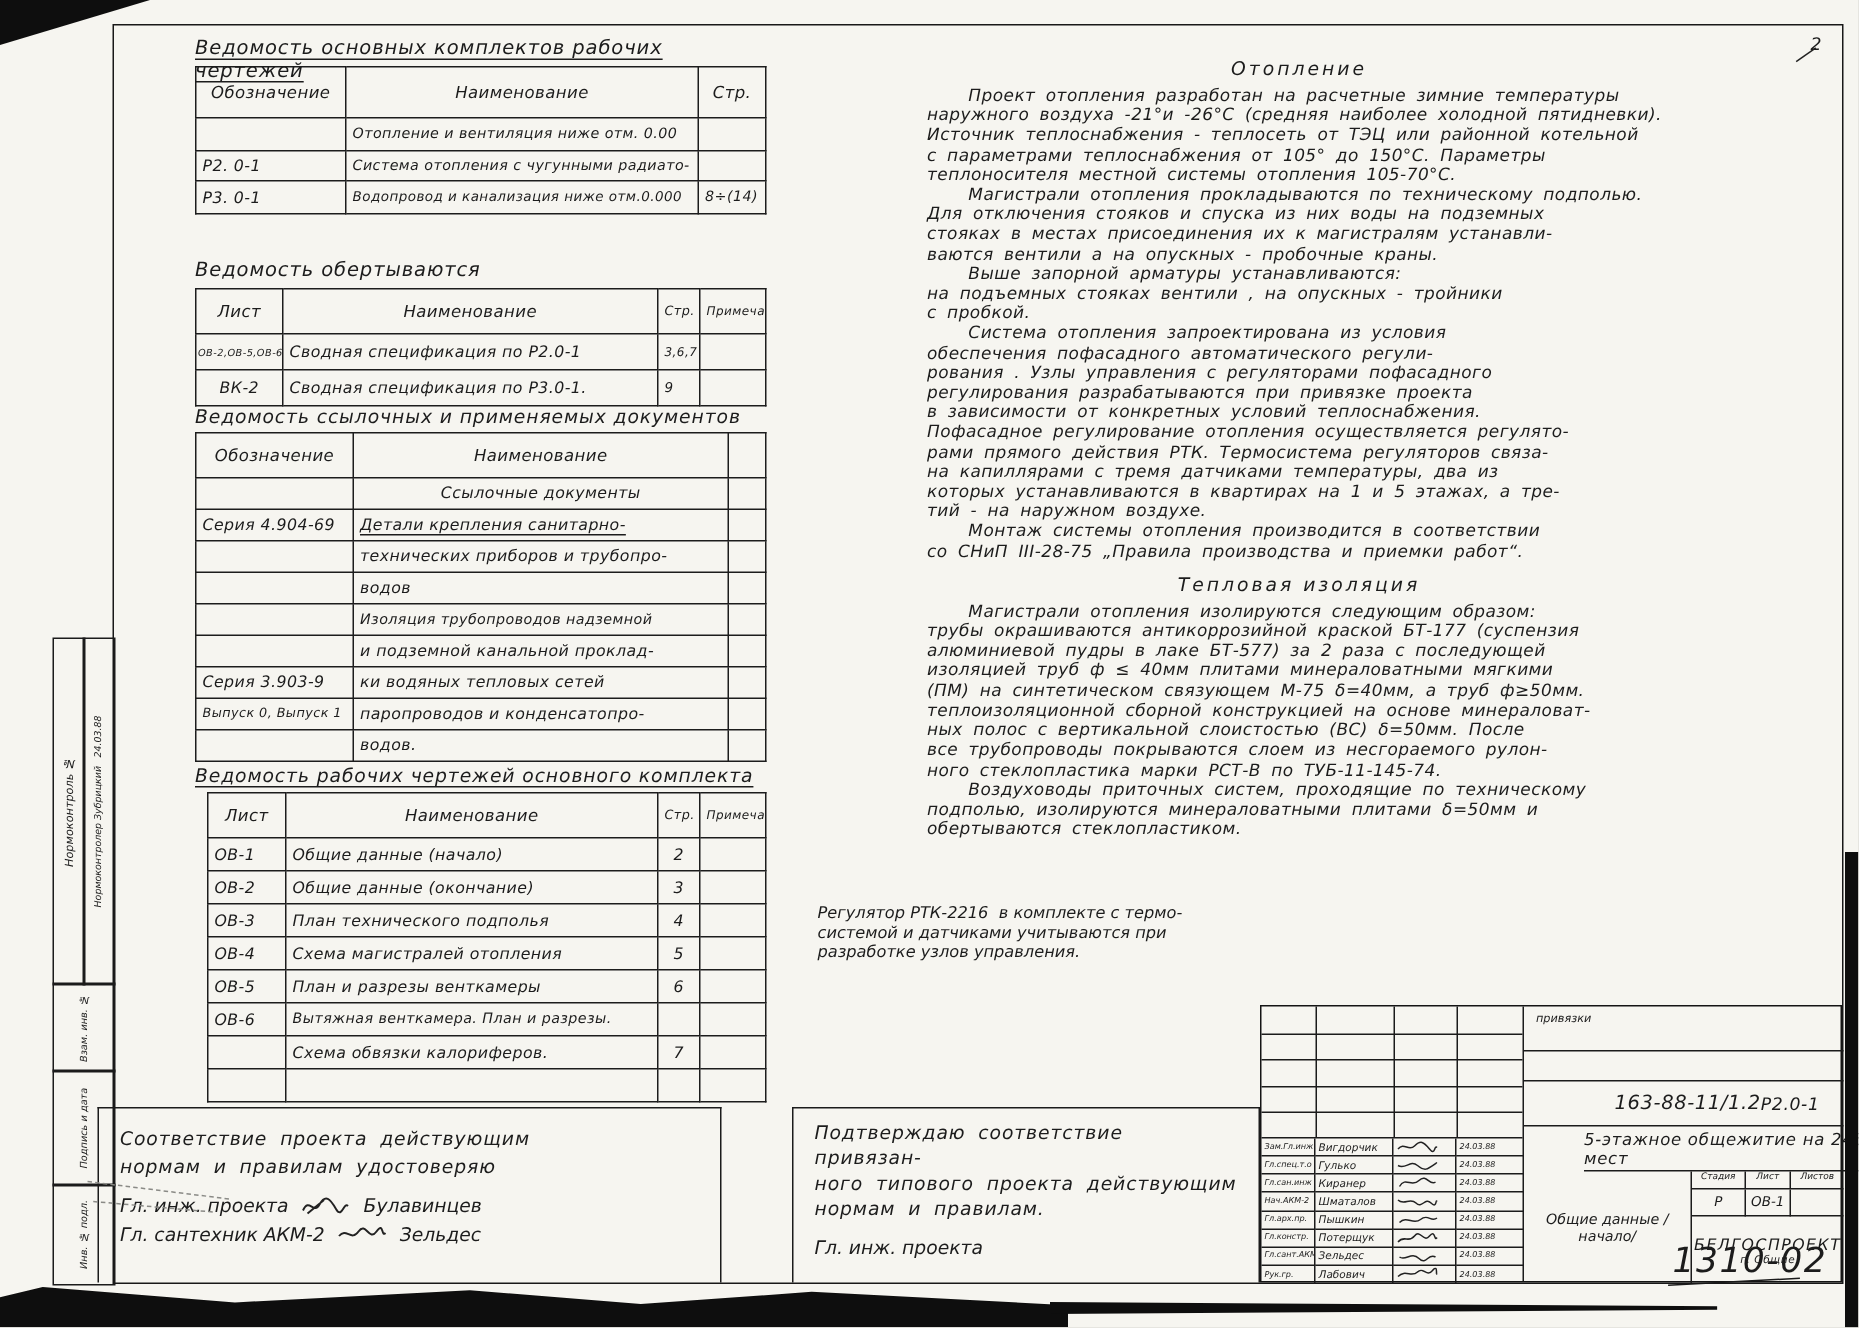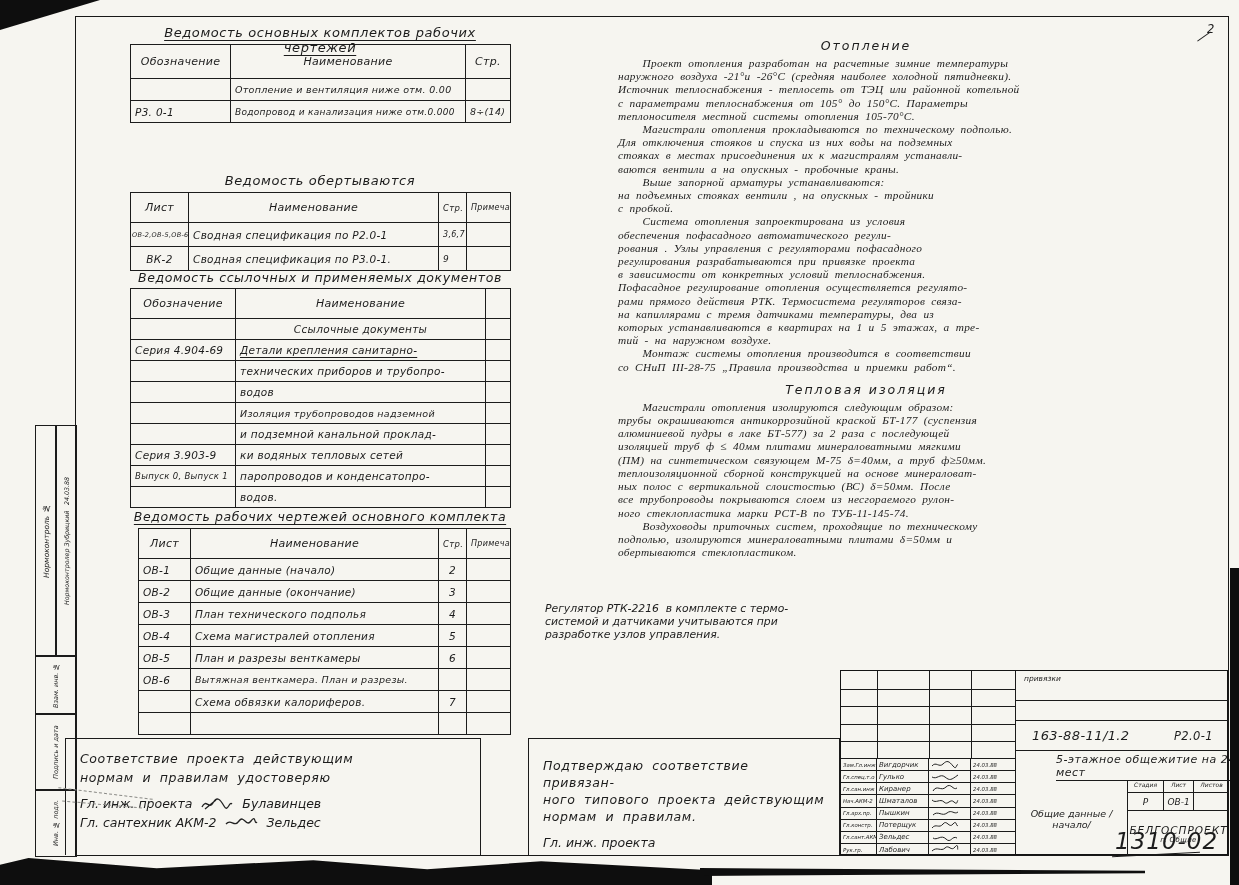--- a/index.html
+++ b/index.html
@@ -16,27 +16,27 @@
   
   .mbox{position:absolute;border:1.1px solid #1b1b1b;background:transparent;}
   .vtext{writing-mode:vertical-rl;transform:rotate(180deg);font-style:italic;
          display:flex;align-items:center;justify-content:center;width:100%;height:100%;}
 
   
   table.vt{position:absolute;border-collapse:collapse;table-layout:fixed;}
   .vt td{border:1.2px solid #1c1c1c;padding:1px 4px;font-size:10.5px;font-style:italic;
          letter-spacing:.3px;vertical-align:middle;overflow:hidden;}
   .vt tr.hdr td{text-align:center;font-size:11px;}
-  .ttl{position:absolute;text-align:center;font-style:italic;font-size:13px;letter-spacing:.6px;}
+  .ttl{position:absolute;text-align:left;font-style:italic;font-size:13px;letter-spacing:.6px;}
 
   
   .note{position:absolute;left:618px;top:36px;width:496px;font-style:italic;}
   .note .h{font-size:13.5px;letter-spacing:2px;text-align:center;}
   .note .sub{font-size:12.5px;letter-spacing:2px;text-align:center;margin-top:2px;}
-  .note .body{font-size:11.3px;line-height:13.2px;letter-spacing:.3px;word-spacing:3px;margin-top:4px;font-family:Liberation Serif, serif;}
+  .note .body{font-size:11.3px;line-height:13.2px;letter-spacing:.3px;word-spacing:3px;margin-top:4px;}
 
   .small-note{position:absolute;left:545px;top:602px;width:310px;font-style:italic;
               font-size:10.8px;line-height:13px;}
 
   .cert{position:absolute;border:1.3px solid #1b1b1b;border-bottom:none;font-style:italic;}
   .cert .t{font-size:12.5px;line-height:19px;letter-spacing:.6px;word-spacing:4px;}
   .cert .r{font-size:12.5px;margin-top:9px;display:flex;align-items:center;gap:8px;}
 
   
   .stamp{position:absolute;left:840px;top:670px;width:388px;height:185px;border:1.7px solid #141414;box-sizing:border-box;}
@@ -104,20 +104,25 @@
       </colgroup>
     <tbody>
         <tr class="hdr" style="height:34px">
       <td>Обозначение</td>
       <td>Наименование</td>
       <td>Стр.</td>
     </tr>
     <tr style="height:22px">
       <td></td>
       <td style="font-size:9.5px">Отопление и вентиляция ниже отм. 0.00</td>
+      <td></td>
+    </tr>
+    <tr style="height:20px">
+      <td>Р2. 0-1</td>
+      <td style="font-size:9.5px">Система отопления с чугунными радиато-</td>
       <td></td>
     </tr>
     <tr style="height:22px">
       <td>Р3. 0-1</td>
       <td style="font-size:9px">Водопровод и канализация ниже отм.0.000</td>
       <td style="font-size:9.5px">8÷(14)</td>
     </tr>
   </tbody>
     </table>
 
@@ -335,21 +340,21 @@
     </div>
     <div class="r" style="margin-top:4px;">
       <span>Гл. сантехник АКМ-2</span>
       <svg class="sigsvg" width="34" height="14" viewBox="0 0 34 14">
           <path d="M2,8 C7,2 10,12 15,5 S22,12 27,5 30,9 33,6" fill="none" stroke="#222" stroke-width="1.3"></path>
         </svg>
       <span>Зельдес</span>
     </div>
   </div>
 
-  <div class="cert" style="left:528px;top:738px;width:312px;height:117px;padding:18px 14px;box-sizing:border-box;">
+  <div class="cert" style="left:528px;top:738px;width:312px;height:117px;padding:7px 14px;box-sizing:border-box;">
     <div class="t pre" style="line-height:17px;">Подтверждаю соответствие привязан-
 ного типового проекта действующим
 нормам и правилам.</div>
     <div class="r" style="margin-top:10px;">Гл. инж. проекта</div>
   </div>
 
   <div class="stamp">
     <div class="stamp-left">
       <div class="rev-grid"></div>
       <div class="sig-rows">
@@ -431,21 +436,21 @@
                 <path d="M1,6 C6,1 10,7 14,3 S20,7 24,2 26,6 27,4" fill="none" stroke="#222" stroke-width="1"></path>
               </svg>
             </div>
           <div class="c date">24.03.88</div>
         </div>
       </div>
     </div>
     <div class="stamp-right">
       <div class="srow" style="top:0;height:30px;padding:3px 0 0 8px;font-style:italic;font-size:7.5px;">привязки</div>
       <div class="srow" style="top:30px;height:20px;"></div>
-      <div class="srow" style="top:50px;height:30px;display:flex;align-items:center;justify-content:space-between;padding:0 16px;box-sizing:border-box;">
+      <div class="srow" style="top:50px;height:30px;display:flex;align-items:center;justify-content:flex-end;padding:0 16px;box-sizing:border-box;">
         <span class="hw" style="font-size:13px;">163-88-11/1.2</span>
         <span class="hw" style="font-size:11.5px;">Р2.0-1</span>
       </div>
       <div class="srow" style="top:80px;height:30px;display:flex;align-items:center;justify-content:center;font-style:italic;font-size:11px;letter-spacing:.5px;margin-left:40px;">5-этажное общежитие на 245 мест</div>
       <div class="abs" style="left:0;top:110px;width:112px;height:75px;border-right:1.1px solid #1b1b1b;box-sizing:border-box;display:flex;align-items:center;justify-content:center;font-style:italic;font-size:9.5px;text-align:center;">Общие данные /начало/</div>
       <div class="abs" style="left:112px;top:110px;width:101px;height:30px;border-bottom:1.1px solid #1b1b1b;box-sizing:border-box;">
         <div style="display:grid;grid-template-columns:36px 30px 35px;height:12px;border-bottom:1px solid #1b1b1b;box-sizing:border-box;">
           <div style="border-right:1px solid #1b1b1b;font-style:italic;font-size:6px;text-align:center;">Стадия</div>
           <div style="border-right:1px solid #1b1b1b;font-style:italic;font-size:6px;text-align:center;">Лист</div>
           <div style="font-style:italic;font-size:6px;text-align:center;">Листов</div>

